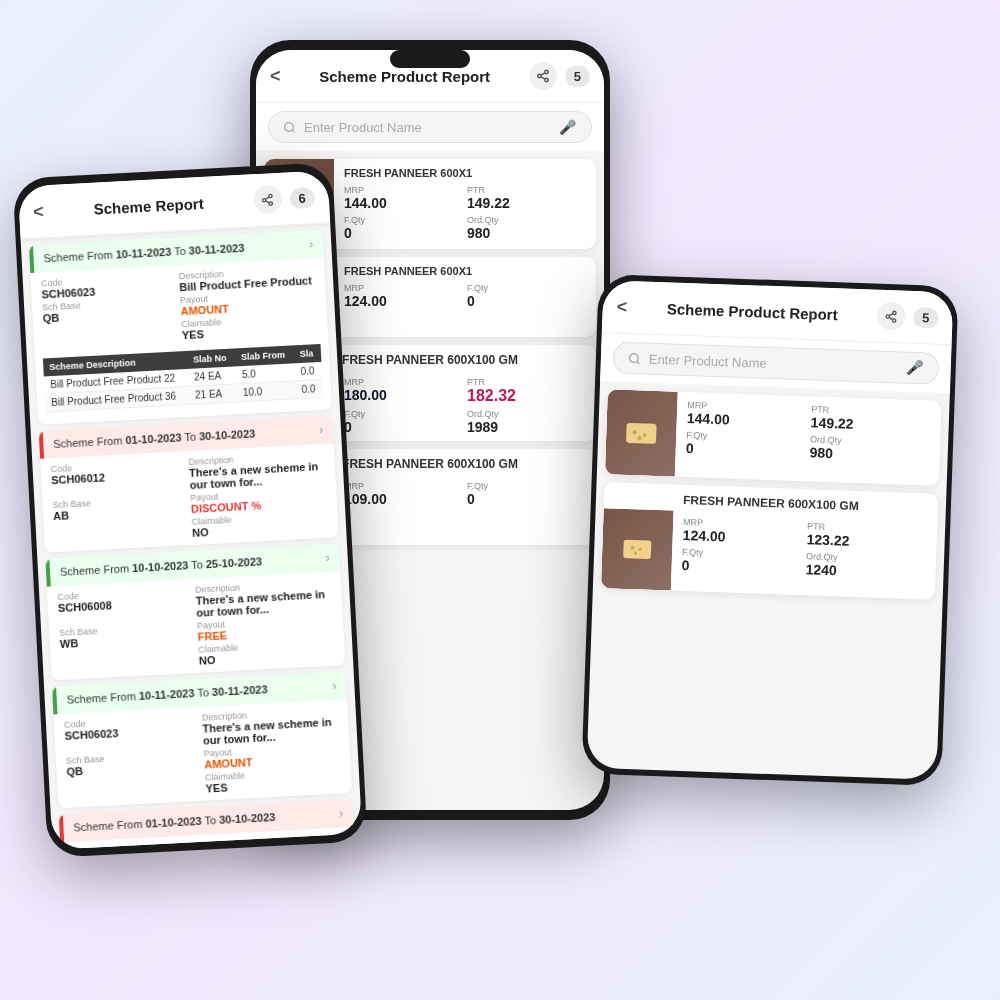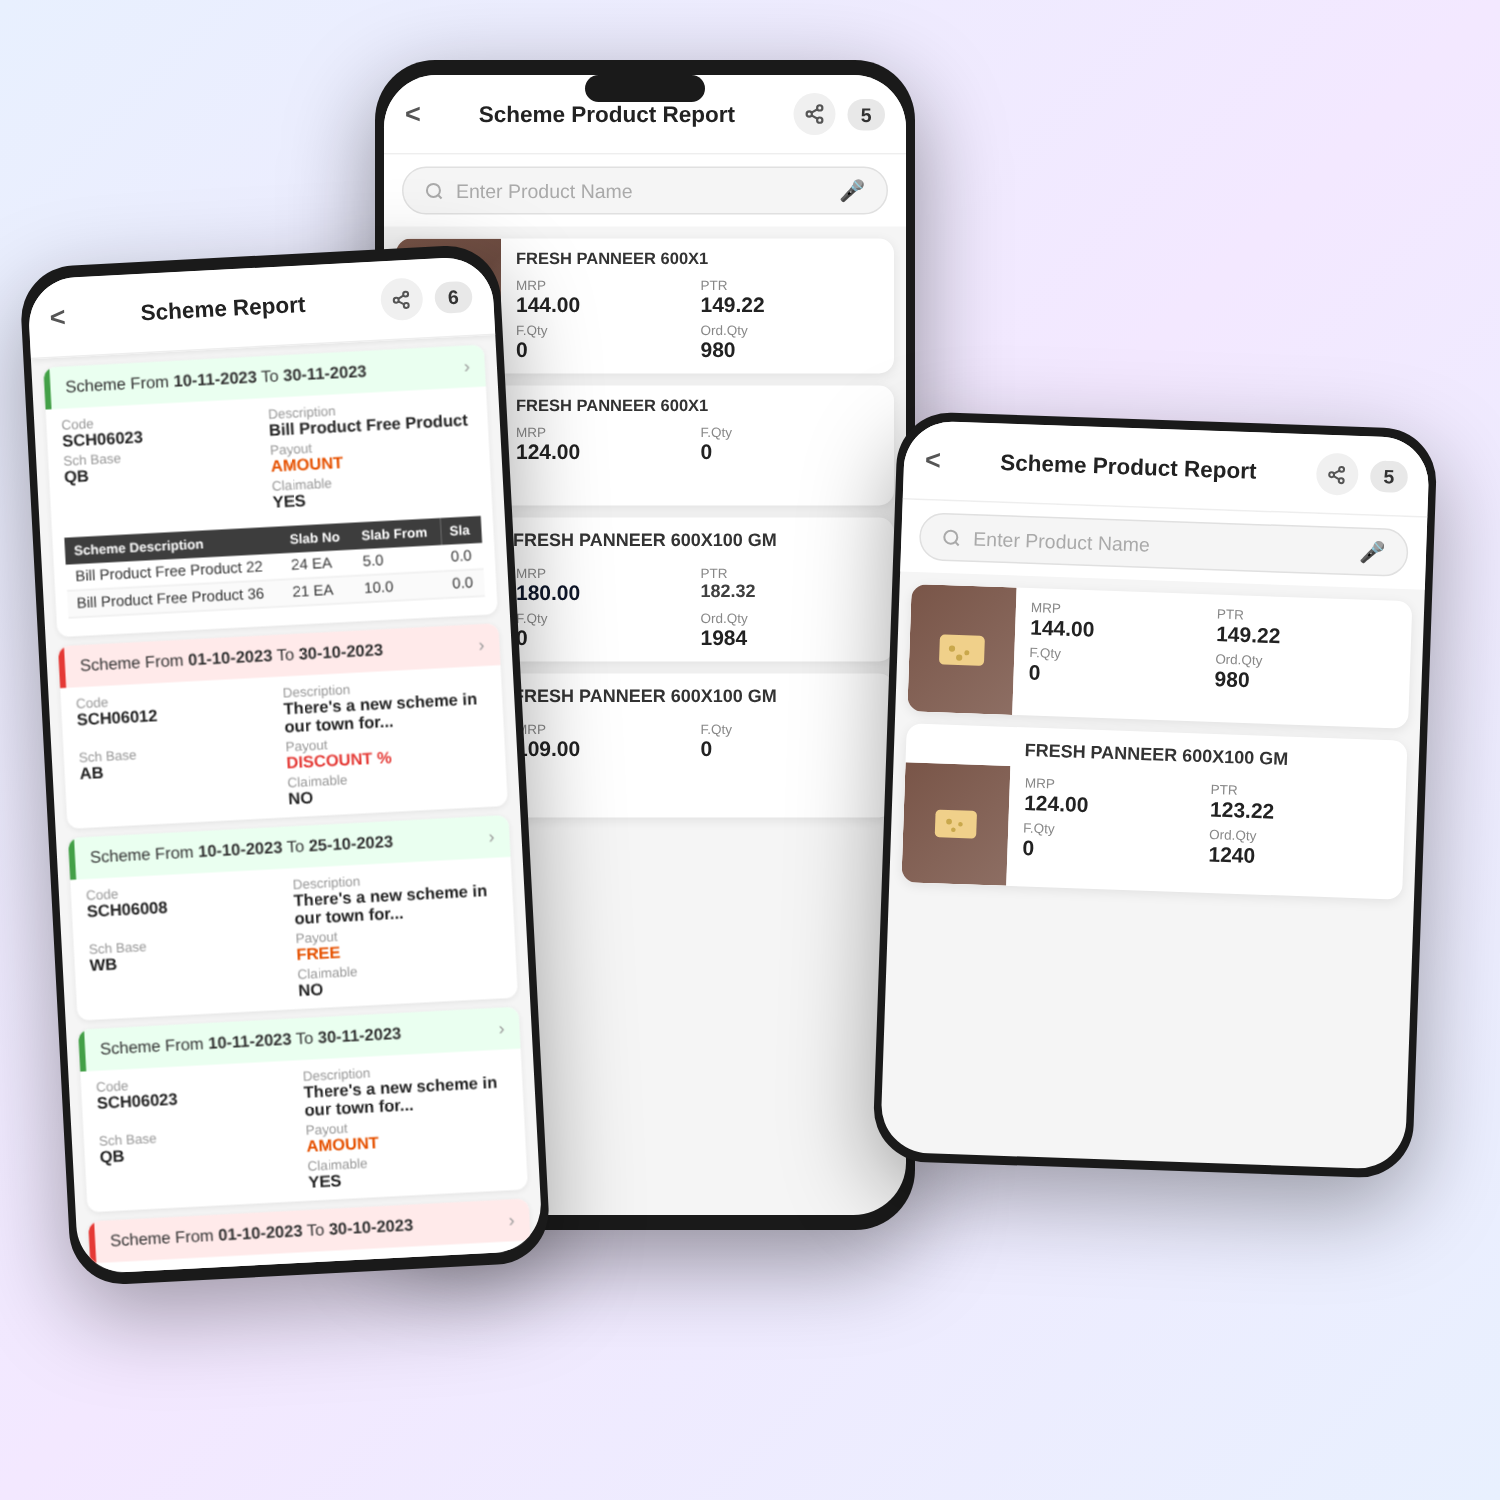--- a/index.html
+++ b/index.html
@@ -378,29 +378,29 @@
             </div>
           </div>
           <div style="flex:1; padding:6px 10px;">
             <div style="display:grid; grid-template-columns:1fr 1fr; gap:4px;">
               <div>
                   <div style="font-size:9px;color:#888;">MRP</div>
                   <div style="font-size:14px;font-weight:700;color:#0f172a;">180.00</div>
                 </div>
               <div>
                   <div style="font-size:9px;color:#888;">PTR</div>
-                  <div style="font-size:12px;font-weight:700;color:#404040;">182.32</div>
+                  <div style="font-size:16px;font-weight:700;color:#be185d;">182.32</div>
                 </div>
               <div>
                   <div style="font-size:9px;color:#888;">F.Qty</div>
                   <div style="font-size:14px;font-weight:700;color:#222;">0</div>
                 </div>
               <div>
                   <div style="font-size:9px;color:#888;">Ord.Qty</div>
-                  <div style="font-size:14px;font-weight:700;color:#222;">1984</div>
+                  <div style="font-size:14px;font-weight:700;color:#222;">1989</div>
                 </div>
             </div>
           </div>
         </div>
       </div>
 
       <div class="product-card">
         <div style="font-size:12px; font-weight:700; text-align:center; padding:8px 10px 4px; color:#333;">FRESH PANNEER 600X100 GM</div>
         <div style="display:flex; align-items:stretch;">
           <div style="width:70px; height:70px; overflow:hidden; flex-shrink:0;">

